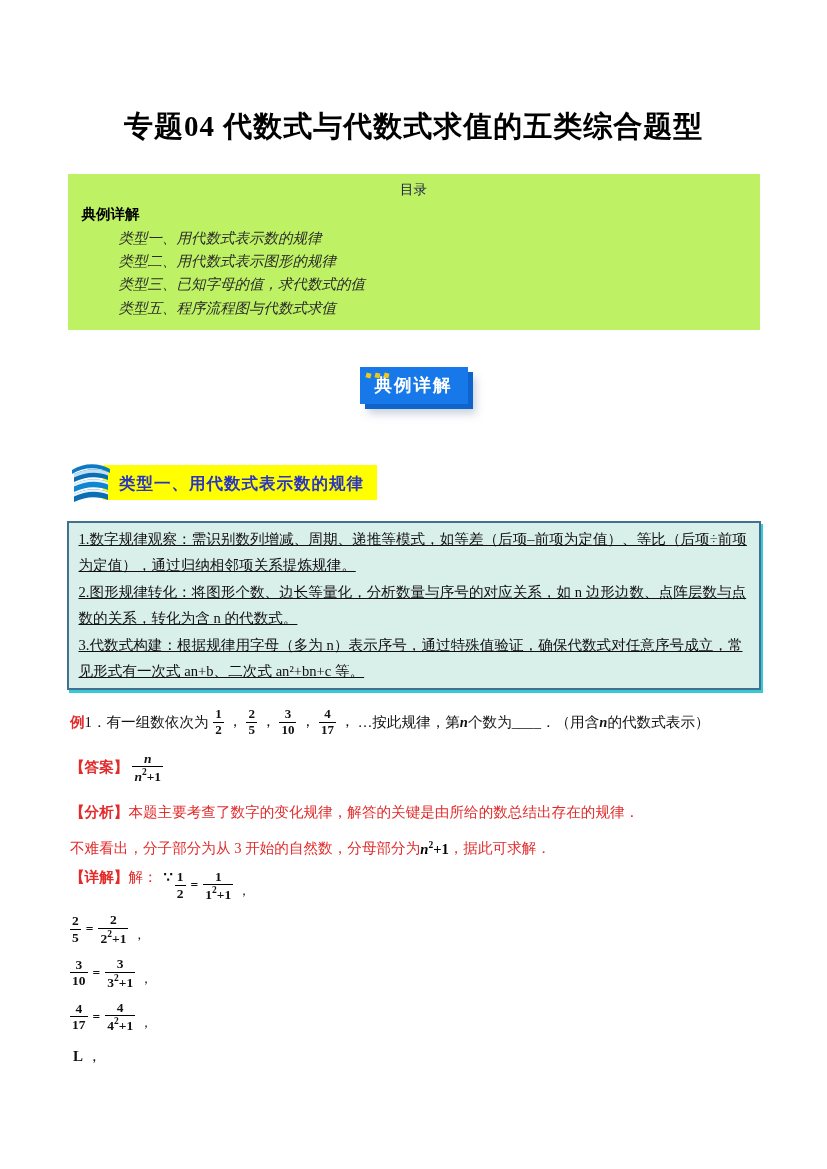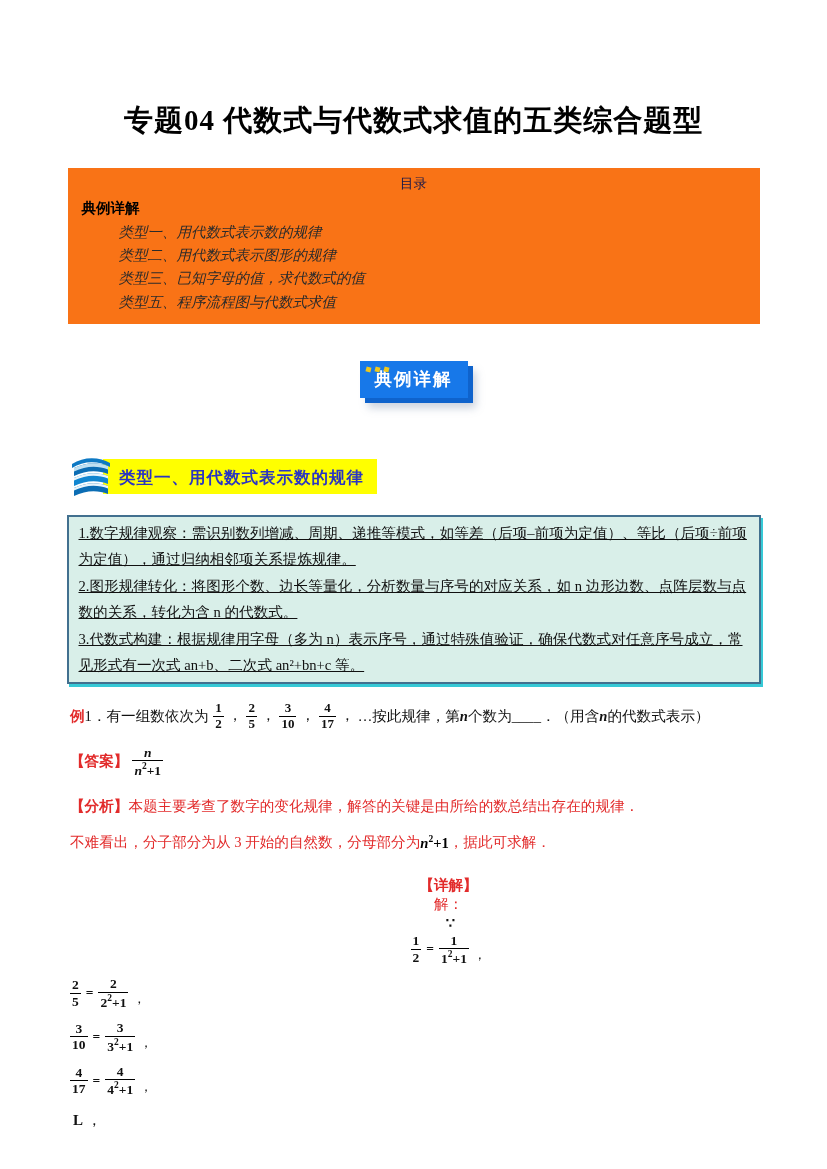--- a/index.html
+++ b/index.html
@@ -4,28 +4,28 @@
 <style>
   html,body{margin:0;padding:0;}
   body{
     width:827px;height:1169px;background:#ffffff;overflow:hidden;
     font-family:"Liberation Serif","DejaVu Serif",serif;color:#111;
   }
   .page{position:relative;width:827px;height:1169px;}
 
   
   .doc-title{
-    margin:4px;padding-top:97px;text-align:center;
+    margin:10px;padding-top:97px;text-align:center;
     font-size:29px;font-weight:bold;color:#000;letter-spacing:1px;
   }
 
   
   .toc-box{
     margin:27px auto 0;width:692px;box-sizing:border-box;
-    background:#f97316;padding:7px 14px 10px;
+    background:#bef264;padding:7px 14px 10px;
   }
   .toc-title{text-align:center;font-size:13.5px;color:#18184a;margin-bottom:3px;}
   .toc-section{font-weight:bold;font-size:14.5px;line-height:25px;color:#000;}
   .toc-item{
     margin-left:37px;font-size:14.5px;line-height:23.2px;color:#2b2b2b;
     font-style:italic;
   }
 
   
   .btn-wrap{position:relative;text-align:center;margin-top:37px;height:48px;}
@@ -76,21 +76,21 @@
   .seq-sep{margin:0 3px;}
 
   .answer-line{margin:13px 0 0 70px;font-size:14.6px;display:flex;align-items:center;}
   .ans-frac{font-size:13.5px;margin-left:4px;}
 
   .analysis-line{margin:17px 62px 0 70px;font-size:14.6px;line-height:22px;}
   .analysis-line2{margin:16px 62px 0 70px;font-size:14.6px;}
   .mathpart{color:#000;font-weight:bold;}
   .analysis-line2 > span{vertical-align:middle;}
 
-  .detail-line{margin:24px 0 0 70px;font-size:14.6px;display:flex;align-items:center;flex-direction:column;}
+  .detail-line{margin:10px 0 0 70px;font-size:14.6px;display:flex;align-items:flex-start;}
   .because{font-weight:bold;margin:0 2px 0 6px;}
   .equation{display:inline-flex;align-items:center;font-weight:bold;font-size:13.5px;}
   .equation .frac{font-size:13.5px;}
   .eq-sign{margin:0 5px;font-weight:bold;}
   .eq-comma{margin-left:4px;font-weight:normal;align-self:flex-end;padding-bottom:2px;}
   .eq-rows .eq-row{margin:9px 0 0 70px;}
   .ellipsis-line{margin:13px 0 0 73px;font-size:15px;}
   .ellipsis-line .math{font-weight:bold;}
 </style>
 </head>

